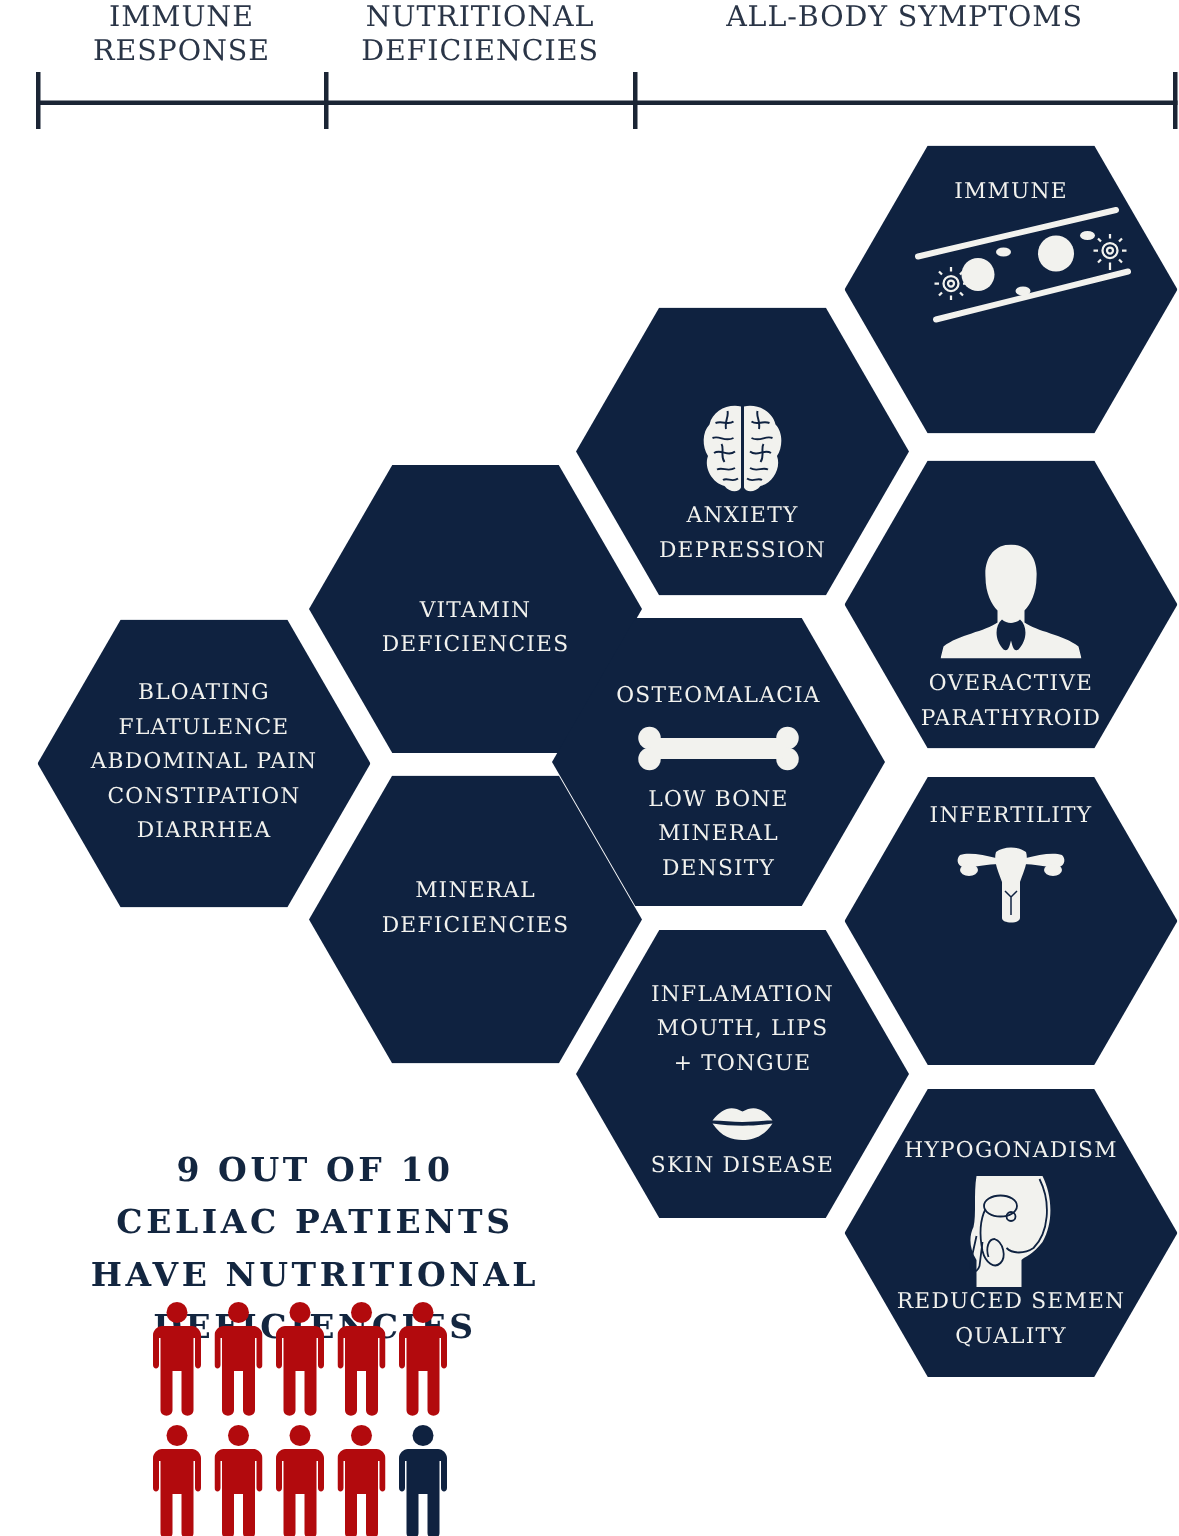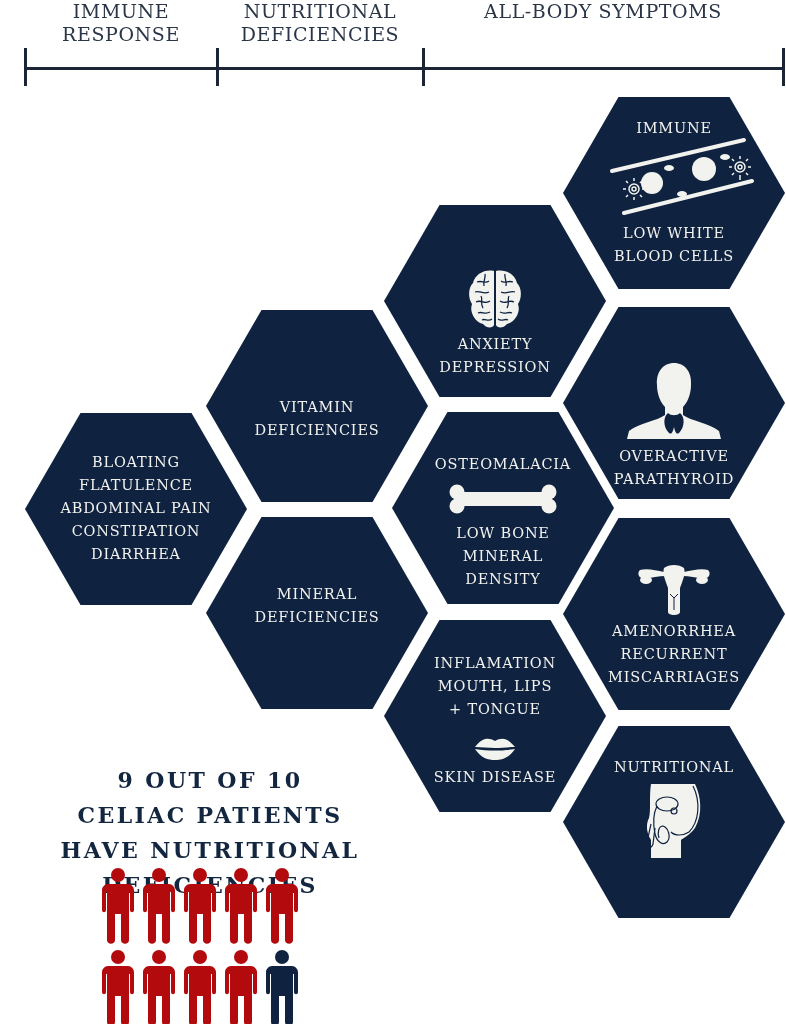--- a/index.html
+++ b/index.html
@@ -71,21 +71,21 @@
     <g stroke="#0f2240" stroke-width="1.3" fill="none">
       <path d="M10 14 C15 12 18 16 22 13 M8 24 C13 22 16 27 22 24 M9 34 C14 31 18 37 23 33 M11 45 C15 43 18 47 23 44 M15 52 C18 50 21 54 25 51"></path>
       <path d="M46 14 C41 12 38 16 34 13 M48 24 C43 22 40 27 34 24 M47 34 C42 31 38 37 33 33 M45 45 C41 43 38 47 33 44 M41 52 C38 50 35 54 31 51"></path>
       <path d="M18 6 C19 10 16 12 17 18 M38 6 C37 10 40 12 39 18 M14 28 C16 31 13 36 16 40 M42 28 C40 31 43 36 40 40"></path>
     </g>
   </svg>
   <div class="hex-text" style="top:128px;">ANXIETY
 DEPRESSION</div>
 </div>
 
-<div class="hex" style="left:392px; top:412px;text-decoration:underline;">
+<div class="hex" style="left:368px; top:412px;text-decoration:underline;">
   <div class="hex-text" style="top:41px;">OSTEOMALACIA</div>
   <svg class="hex-icon" style="top:72px;" width="110" height="30" viewBox="0 0 110 30">
     <g fill="#f2f2ee">
       <circle cx="9" cy="8" r="7.5"></circle>
         <circle cx="9" cy="22" r="7.5"></circle>
       <circle cx="101" cy="8" r="7.5"></circle>
         <circle cx="101" cy="22" r="7.5"></circle>
       <rect x="10" y="8" width="90" height="14" rx="3"></rect>
     </g>
   </svg>
@@ -121,61 +121,59 @@
     </g>
     <g stroke="#f2f2ee" stroke-width="1.5" fill="none">
       <circle cx="40" cy="52" r="5"></circle>
         <circle cx="40" cy="52" r="2"></circle>
       <path d="M40 44v-3 M40 60v3 M32 52h-3 M48 52h3 M34 46l-2-2 M46 46l2-2 M34 58l-2 2 M46 58l2 2"></path>
       <circle cx="166" cy="30" r="5" transform="translate(-20,0)"></circle>
         <circle cx="146" cy="30" r="2"></circle>
       <path d="M146 22v-3 M146 38v5 M138 30h-3 M154 30h3 M140 24l-2-2 M152 24l2-2 M140 36l-2 2 M152 36l2 2"></path>
     </g>
   </svg>
-  <div class="hex-text" style="top:125px;">LOW WHITE
-BLOOD CELLS</div>
 </div>
 
 <div class="hex" style="left:563px; top:307px;">
   <svg class="hex-icon" style="top:56px;" width="94" height="76" viewBox="0 0 94 76">
     <path d="M47 0 C36 0 29 9 30 22 C30 32 34 40 38 44 L38 52 C30 58 12 60 2 68 L0 76 L94 76 L92 68 C82 60 64 58 56 52 L56 44 C60 40 64 32 64 22 C65 9 58 0 47 0 Z" fill="#f2f2ee"></path>
     <path d="M41 50 C36 54 36 64 42 70 C45 72 46 68 47 64 C48 68 49 72 52 70 C58 64 58 54 53 50 C50 53 44 53 41 50 Z" fill="#0f2240"></path>
   </svg>
   <div class="hex-text" style="top:138px;">OVERACTIVE
 PARATHYROID</div>
 </div>
 
 <div class="hex" style="left:563px; top:518px;">
+  <div class="hex-text" style="top:15px;">INFERTILITY</div>
   <svg class="hex-icon" style="top:46px;" width="76" height="54" viewBox="0 0 76 54">
     <g fill="#f2f2ee">
       <path d="M28 4 C33 0 43 0 48 4 C50 10 46 18 44 24 L44 48 C44 52 32 52 32 48 L32 24 C30 18 26 10 28 4 Z"></path>
       <path d="M28 8 C20 6 10 4 4 6 C0 10 4 16 10 14 C16 14 22 12 30 12 Z"></path>
       <path d="M48 8 C56 6 66 4 72 6 C76 10 72 16 66 14 C60 14 54 12 46 12 Z"></path>
       <ellipse cx="10" cy="16" rx="6" ry="4"></ellipse>
       <ellipse cx="66" cy="16" rx="6" ry="4"></ellipse>
     </g>
     <path d="M34 30 L38 34 L42 30 M38 34 L38 46" stroke="#0f2240" stroke-width="1" fill="none"></path>
   </svg>
-  <div class="hex-text" style="top:102px;">AMENORRHEA
-RECURRENT
-MISCARRIAGES</div>
 </div>
 
 <div class="hex" style="left:563px; top:726px;">
-  <div class="hex-text" style="top:30px;">NUTRITIONAL</div>
+  <div class="hex-text" style="top:30px;">HYPOGONADISM</div>
   <svg class="hex-icon" style="top:58px;" width="62" height="74" viewBox="0 0 62 74">
     <path d="M8 0 L52 0 C58 12 60 30 52 44 C46 52 40 54 38 56 L38 74 L8 74 L8 56 C3 48 3 40 6 34 C8 26 6 12 8 0 Z" fill="#f2f2ee"></path>
     <g stroke="#0f2240" stroke-width="1.2" fill="none">
       <path d="M50 2 C58 18 56 38 46 48 C40 52 32 52 28 48"></path>
       <ellipse cx="24" cy="20" rx="11" ry="7"></ellipse>
       <circle cx="31" cy="27" r="3"></circle>
       <path d="M14 22 C10 30 10 40 12 50 C14 58 20 62 24 58 C28 54 26 44 20 42 C16 42 14 48 16 54"></path>
       <path d="M8 40 L4 58 C3 64 8 66 10 60 L12 44"></path>
     </g>
   </svg>
+  <div class="hex-text" style="top:131px;">REDUCED SEMEN
+QUALITY</div>
 </div>
 
 <div class="stat">9 OUT OF 10
 CELIAC PATIENTS
 HAVE NUTRITIONAL
 DEFICIENCIES</div>
 
 <div>
   <svg class="person" style="left:102px; top:868px;" viewBox="0 0 32 76">
       <g fill="#b20a0d">

